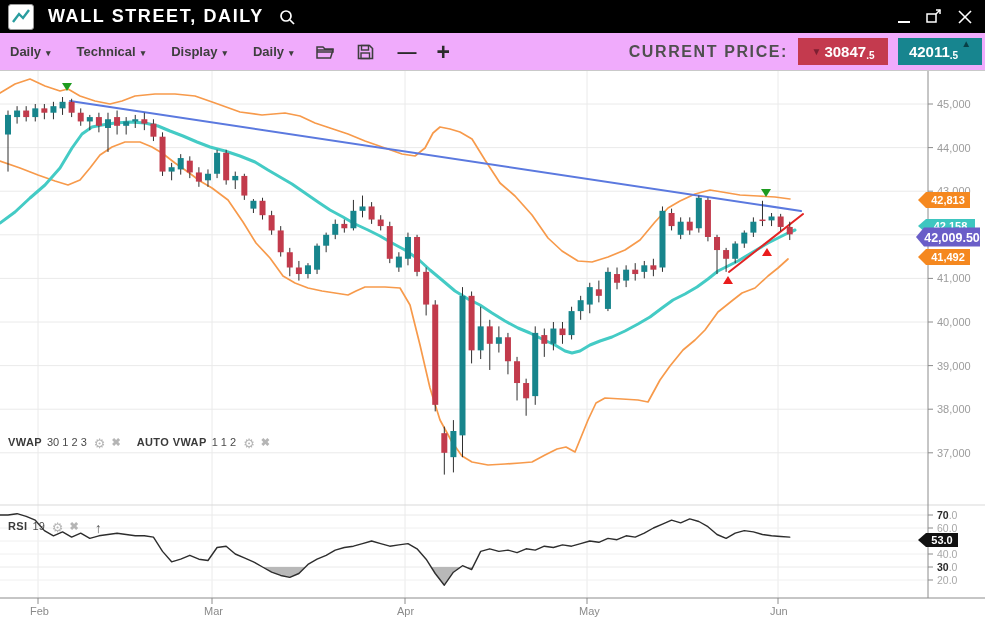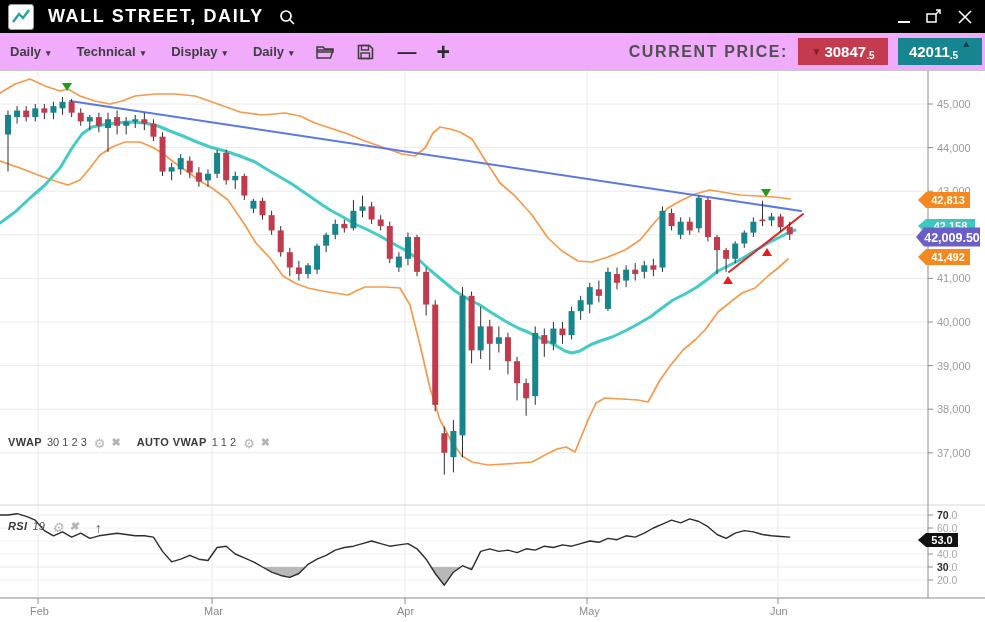--- a/index.html
+++ b/index.html
@@ -37,21 +37,21 @@
 
   
   .indrow{position:absolute;display:flex;font-size:11px;color:#3a3a3a;}
   .indname{font-weight:bold;letter-spacing:.4px;}
   .indparams{margin-left:5px;color:#4a4a4a;}
   .ind-gear{color:#b5b5b5;font-size:13px;margin-left:7px;cursor:pointer;}
   .ind-x{color:#b5b5b5;font-size:11px;font-weight:bold;margin-left:6px;cursor:pointer;}
   .ind-gap{width:16px;}
   .ind-up{color:#555;font-size:14px;margin-left:16px;cursor:pointer;}
   #vwap-row{left:8px;top:436px;}
-  #rsi-row{left:8px;top:520px;font-style:italic;}
+  #rsi-row{left:8px;top:520px;}
 </style>
 </head>
 <body>
 
 <div id="app">
 
   <div id="topbar">
     <div id="logo">
       <svg width="20" height="18">
           <polyline points="2,14 8,6 12,10 18,2" fill="none" stroke="#2a9d9f" stroke-width="2.4"></polyline>

